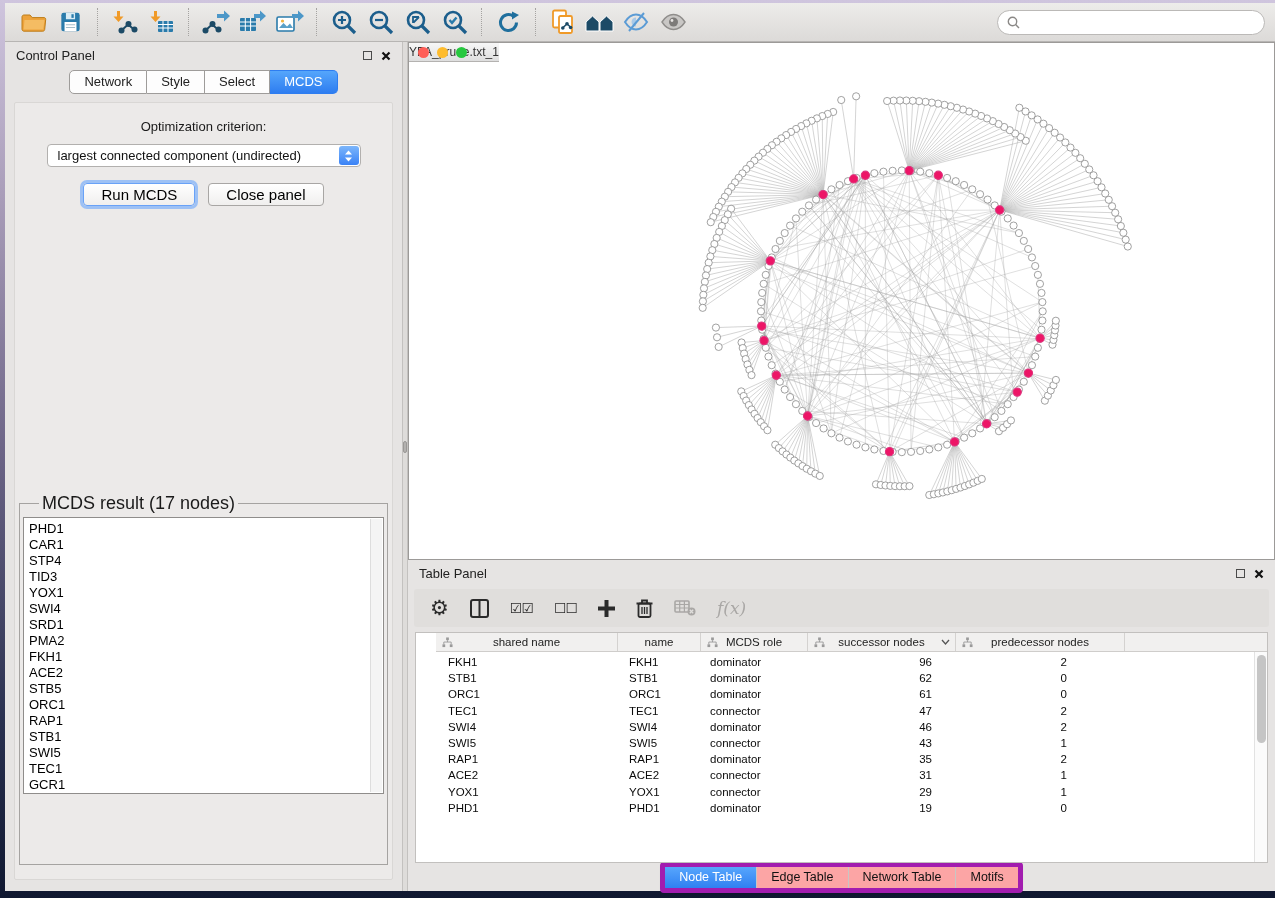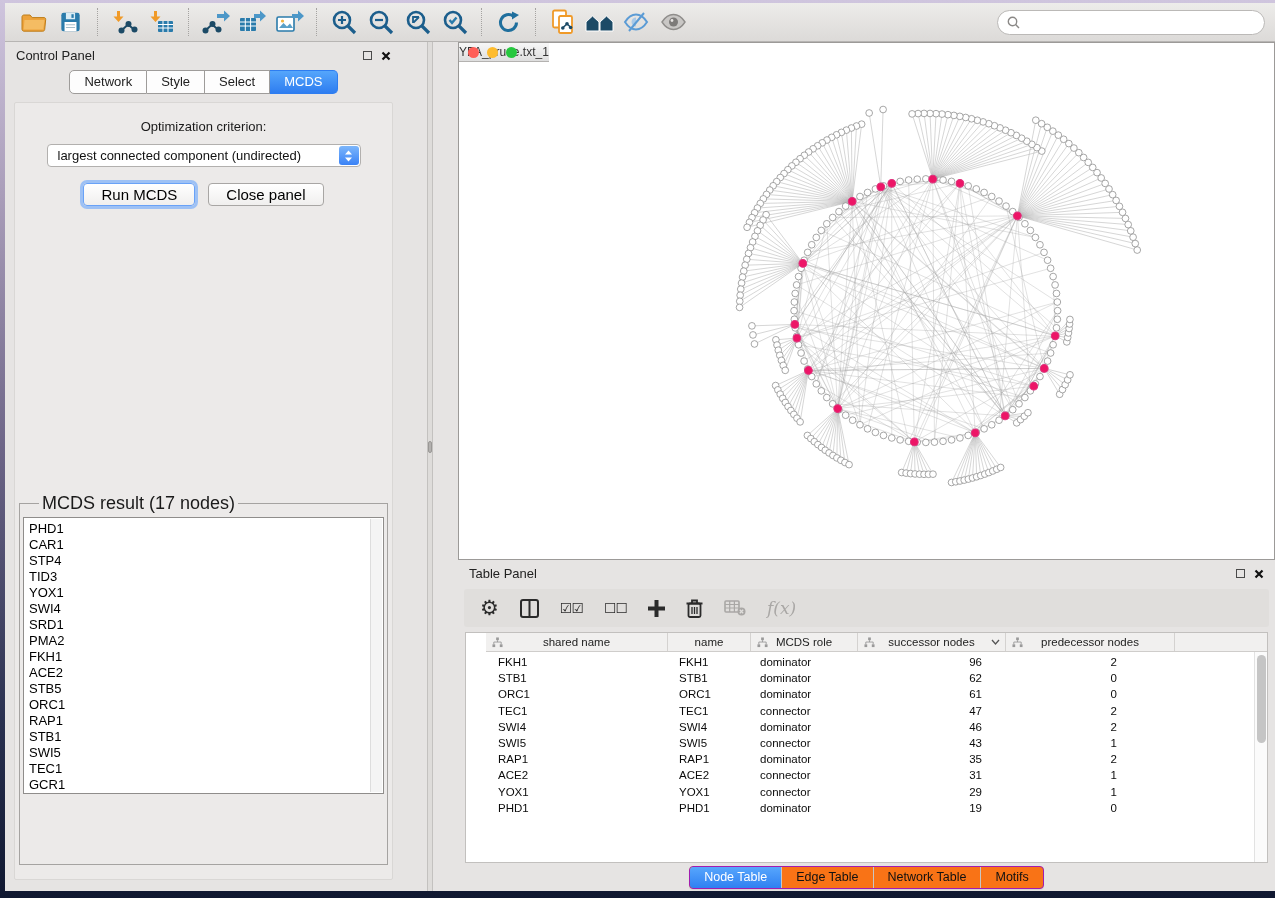--- a/index.html
+++ b/index.html
@@ -12,21 +12,21 @@
   
   .toolbar { height:39px; flex:0 0 39px; display:flex; align-items:center; padding:0 10px;
              background:linear-gradient(#edecea,#dcdad8); border-bottom:1px solid #b7b5b3; }
   .tbtn { width:37px; height:32px; display:flex; align-items:center; justify-content:center; border-radius:4px; }
   .tsep { border-left:1px dotted #a5a3a1; height:28px; margin:0 8px; }
   .searchbox { margin-left:auto; width:268px; height:25px; background:#fff; border:1px solid #bbb9b7;
                border-radius:13px; display:flex; align-items:center; padding:0 9px; gap:6px; }
   .searchbox input { border:none; outline:none; flex:1; font-size:12px; background:transparent; }
 
   
-  .main { flex:1; display:flex; min-height:0;gap:25px; }
+  .main { flex:1; display:flex; min-height:0; }
 
   
   .cpanel { width:397px; flex:0 0 397px; display:flex; flex-direction:column; background:#e6e4e3; }
   .panel-head { height:27px; flex:0 0 27px; display:flex; align-items:center; padding:0 11px; gap:8px; }
   .panel-title { font-size:13px; color:#222; }
   .head-btns { margin-left:auto; display:flex; align-items:center; gap:9px; }
   .float-btn { width:9px; height:9px; border:1.5px solid #4a4a4a; display:inline-block; }
   .seg-tabs { display:flex; justify-content:center; margin-top:1px; }
   .seg { padding:3px 14px 4px; background:#fdfdfd; border:1px solid #9e9c9a; border-left:none;
          font-size:13px; color:#222; cursor:default; }
@@ -92,21 +92,21 @@
   .th .sorticon { position:absolute; right:5px; }
   .tbody { flex:1; overflow:hidden; padding-top:2px; }
   .tr { display:flex; height:16.2px; align-items:center; }
   .td { font-size:11.5px; color:#0b0b0b; white-space:nowrap; overflow:hidden; }
   .td.c0 { padding-left:12px; } .td.c1 { padding-left:11px; } .td.c2 { padding-left:9px; }
   .td.c3 { text-align:right; padding-right:24px; } .td.c4 { text-align:right; padding-right:58px; }
   .vscroll { position:absolute; right:0; top:19px; bottom:0; width:13px; background:#fbfbfb;
              border-left:1px solid #e2e2e2; }
   .vthumb { position:absolute; left:2px; top:3px; width:9px; height:88px; background:#c5c5c5; border-radius:5px; }
   .ftab-row { height:28px; flex:0 0 28px; display:flex; align-items:center; justify-content:center; }
-  .ftabs { display:flex; background:#f97316; border:1px solid #a21caf; border-radius:4px; overflow:hidden;
+  .ftabs { display:flex; background:#fca5a5; border:5px solid #a21caf; border-radius:4px; overflow:hidden;
            box-shadow:0 1px 1px rgba(0,0,0,.08);align-items:flex-end; }
   .ftab { padding:3px 14px 4px; font-size:12.5px; border-right:1px solid #c8c6c4; color:#111; }
   .ftab:last-child { border-right:none; }
   .ftab.active { background:linear-gradient(#57a6fc,#2f80f2); color:#fff; }
 
   
   .statusbar { height:34px; flex:0 0 34px; background:#e9e7e5; border-top:1px solid #c1bfbd;
                display:flex; align-items:center; padding:0 10px; }
   .task-btn { width:29px; height:23px; background:#f4f3f2; border:1px solid #b8b6b4; border-radius:2px;
               display:flex; align-items:center; justify-content:center; }

